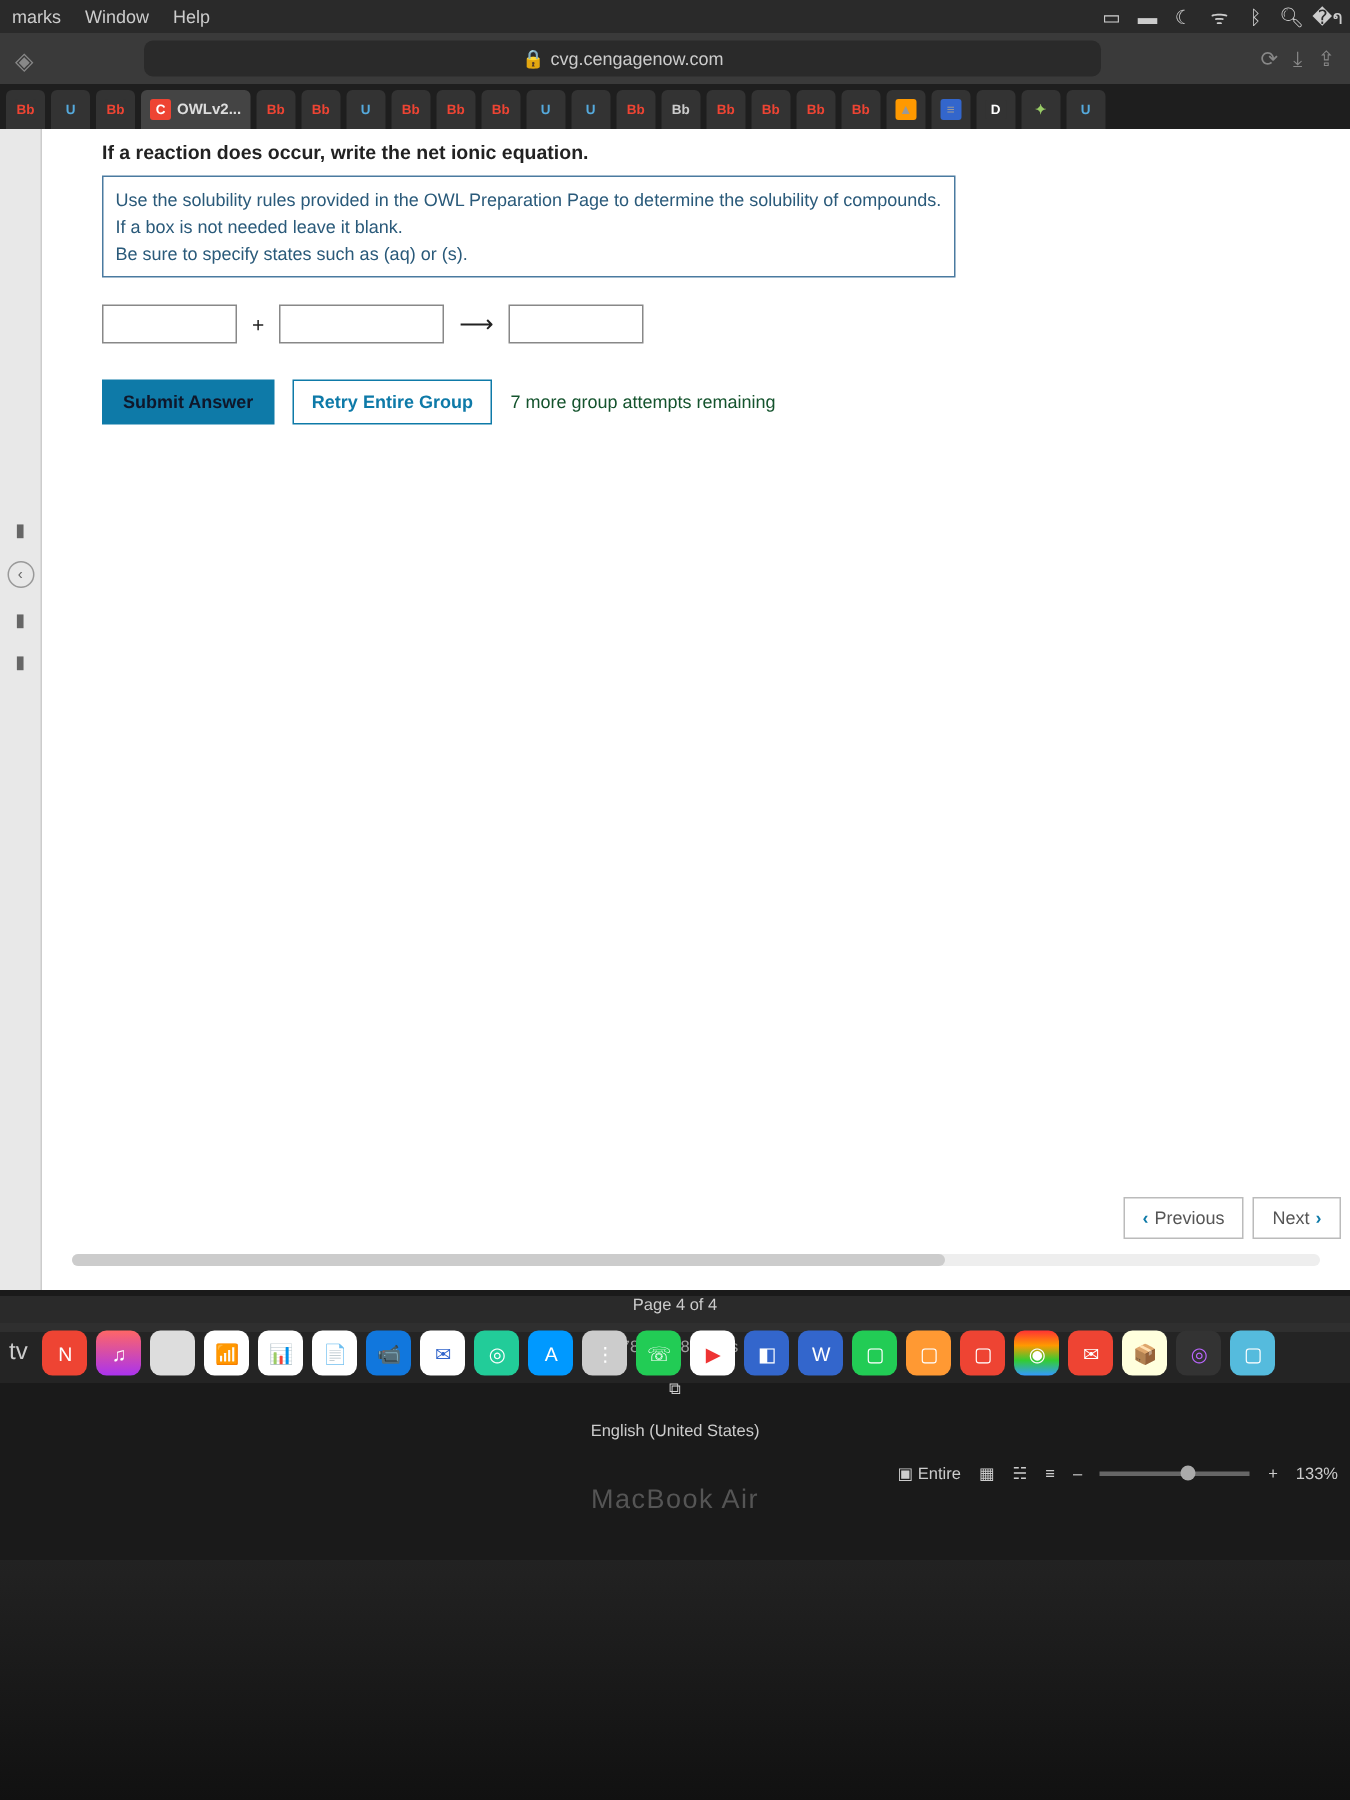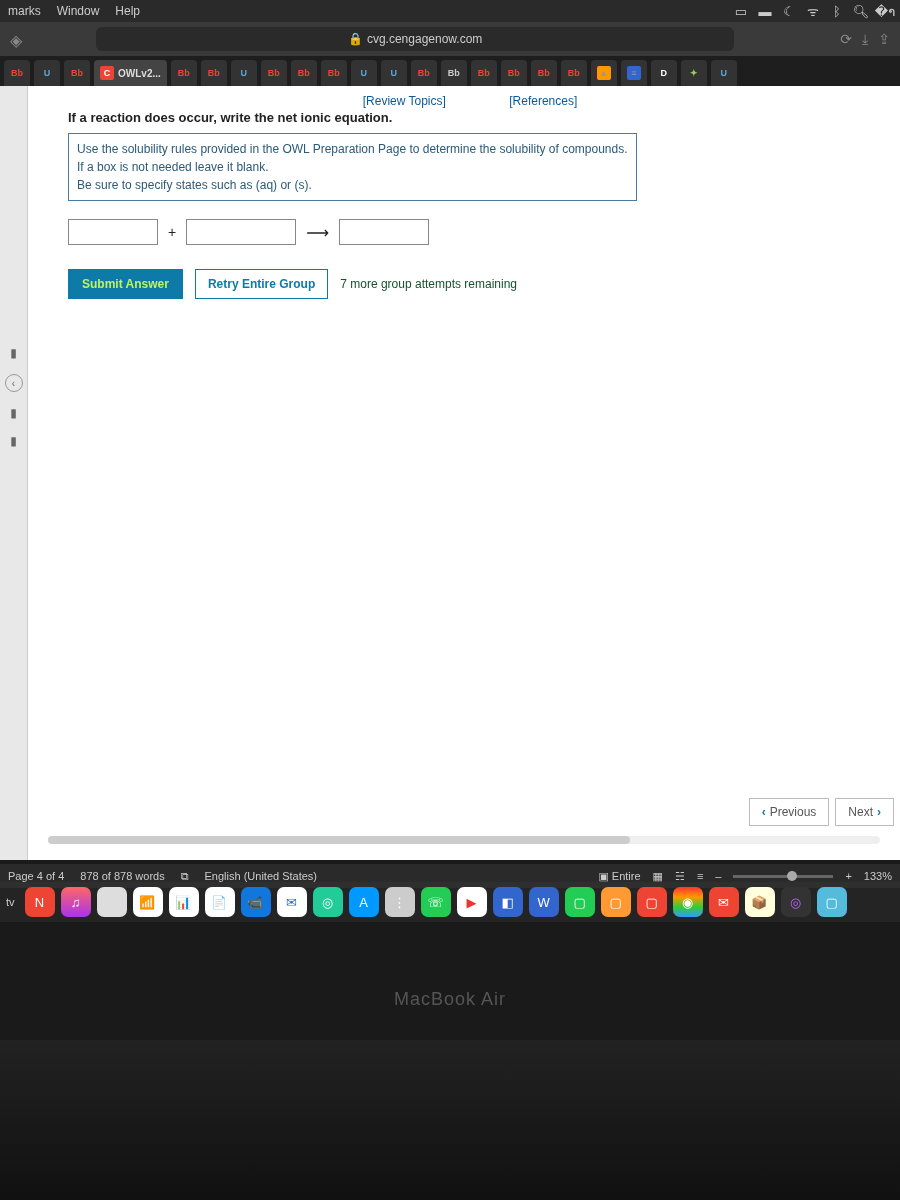--- a/index.html
+++ b/index.html
@@ -132,21 +132,21 @@
     font-size:12px;
   }
   .eq-in1 { width: 90px; }
   .eq-plus { font-size:14px;}
   .eq-in2 { width: 110px; }
   .eq-arrow { font-size: 16px; }
   .eq-in3 { width: 90px; }
   .btnrow { display:flex; align-items:center; gap:12px; font-size:12px;}
   .btn-submit {
     background:#0e7aa8;
-    color:#bef264;
+    color:#0f172a;
     border:none;
     padding: 8px 14px;
     font-size:12px;
     font-weight:bold;
   }
   .btn-retry {
     background:#fff;
     border:1px solid #0e7aa8;
     color:#0e7aa8;
     padding: 7px 12px;
@@ -182,20 +182,21 @@
     left:0; right:0;
     bottom: 312px;
     height: 24px;
     background:#2a2a2a;
     color:#ccc;
     font-size:11px;
     display:flex;
     align-items:center;
     padding: 0 8px;
     gap: 16px;
+    flex-direction: column;
   }
   .word-status .right { margin-left:auto; display:flex; align-items:center; gap:12px;}
   .zoom-slider { width:100px; height:3px; background:#666; position:relative;}
   .zoom-thumb{ position:absolute; top:-4px; left:54px; width:10px; height:10px; background:#aaa; border-radius:50%;}
   .dock {
     position:absolute;
     left:0; right:0;
     bottom: 278px;
     height: 40px;
     display:flex;
@@ -332,24 +333,20 @@
 </div>
 
 <div class="content-frame">
   <div class="side-strip">
     <span>▮</span>
     <span class="chev">‹</span>
     <span>▮</span>
     <span>▮</span>
   </div>
   <div class="main-panel">
-    <div class="toplinks">
-      <span>[Review Topics]</span>
-      <span>[References]</span>
-    </div>
     <div class="subq">If a reaction does occur, write the net ionic equation.</div>
     <div class="hintbox">
       <div>Use the solubility rules provided in the OWL Preparation Page to determine the solubility of compounds.</div>
       <div>If a box is not needed leave it blank.</div>
       <div>Be sure to specify states such as (aq) or (s).</div>
     </div>
     <div class="eqrow">
       <input class="eq-in1" style="">
       <span class="eq-plus">+</span>
       <input class="eq-in2" style="">
@@ -393,21 +390,21 @@
     <span>–</span>
     <span class="zoom-slider">
         <span class="zoom-thumb"></span>
       </span>
     <span>+</span>
     <span>133%</span>
   </div>
 </div>
 
 <div class="dock">
-  <span style="color:#ccc;font-size:11px;margin-right:4px">tv</span>
+  <span style="color:#ccc;font-size:16px;margin-right:4px">tv</span>
   <div class="dock-item" style="background:#e43">N</div>
   <div class="dock-item" style="background:linear-gradient(#f66,#a3e)">♫</div>
   <div class="dock-item" style="background:#ddd"></div>
   <div class="dock-item" style="background:#fff;color:#36c">📶</div>
   <div class="dock-item" style="background:#fff">📊</div>
   <div class="dock-item" style="background:#fff">📄</div>
   <div class="dock-item" style="background:#17d">📹</div>
   <div class="dock-item" style="background:#fff;color:#36c">✉</div>
   <div class="dock-item" style="background:#2c9">◎</div>
   <div class="dock-item" style="background:#09f">A</div>

